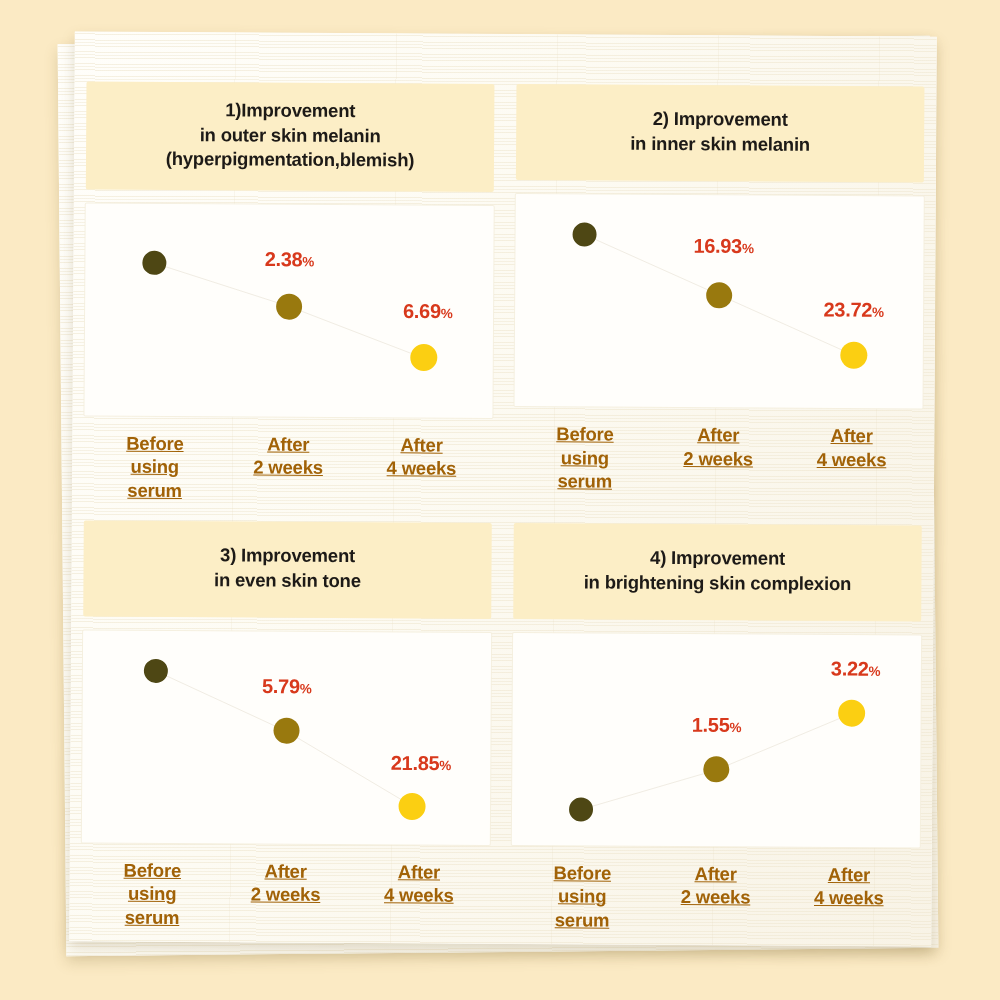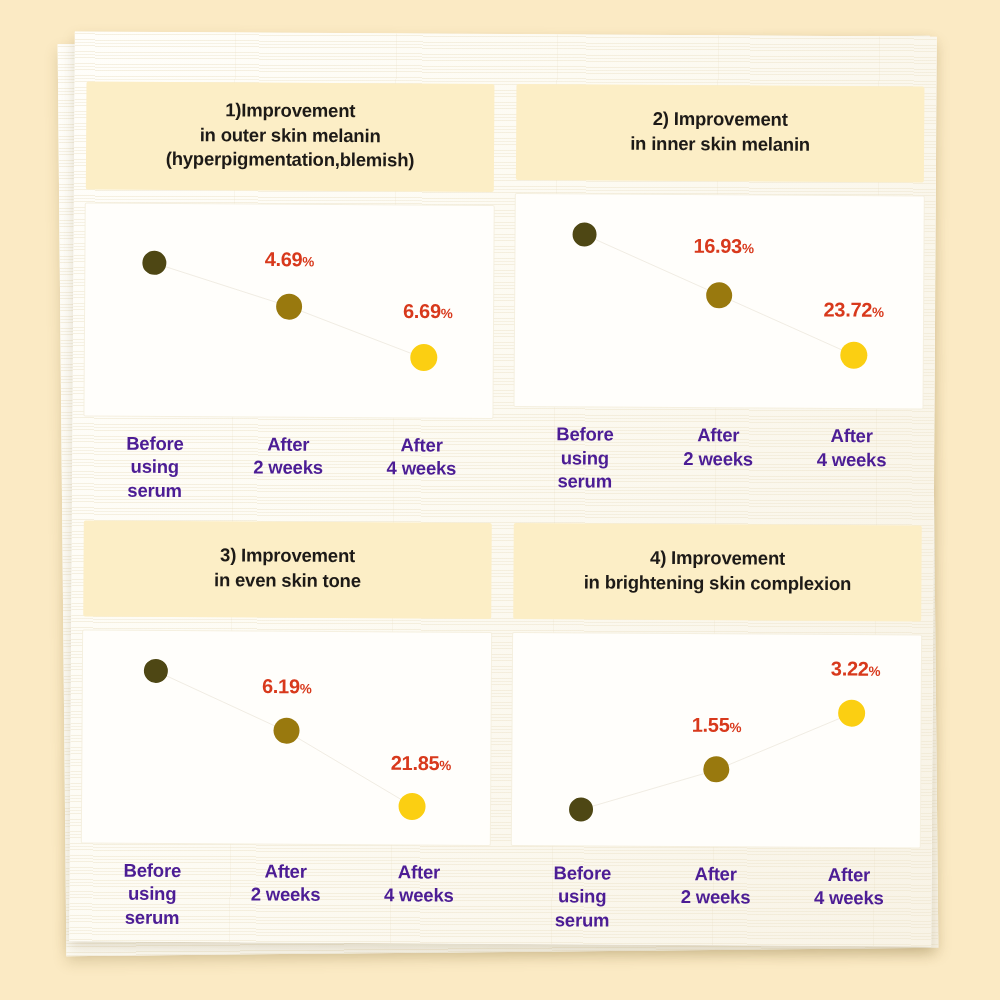--- a/index.html
+++ b/index.html
@@ -138,23 +138,24 @@
     display:flex;
     margin-top:16px;
     padding:0 4px;
   }
   .x-label{
     flex:1;
     text-align:center;
     font-size:18.5px;
     font-weight:700;
     line-height:1.28;
-    color:#4c1d95;
+    color:#a16207;
     white-space:pre-line;
     letter-spacing:-.2px;
+    text-decoration:underline;
   }
   .x-label.first{text-align:center;}
 </style>
 </head>
 <body>
 
 <div id="paper-stack">
   <div class="sheet sheet-back"></div>
   <div class="sheet sheet-front">
 
@@ -167,21 +168,21 @@
 (hyperpigmentation,blemish)</div>
         </div>
         <div class="plot-area">
           <svg class="plot-svg" viewBox="0 0 100 100" preserveAspectRatio="none">
             <polyline points="17,28 50,48 83,72" fill="none" stroke="#eeeae0" stroke-width="0.9" vector-effect="non-scaling-stroke"></polyline>
           </svg>
           <div class="dot dot-0" style="left:17%;top:28%"></div>
           <div class="dot dot-1" style="left:50%;top:48%"></div>
           <div class="dot dot-2" style="left:83%;top:72%"></div>
           <div class="value-label" style="left:50%;top:26%">
-            <span>4.69</span><span class="pct">%</span>
+            <span>2.38</span><span class="pct">%</span>
           </div>
           <div class="value-label" style="left:84%;top:50%">
             <span>6.69</span><span class="pct">%</span>
           </div>
         </div>
         <div class="x-labels">
           <div class="x-label first">Before
 using
 serum</div>
           <div class="x-label">After
@@ -227,21 +228,21 @@
 in even skin tone</div>
         </div>
         <div class="plot-area">
           <svg class="plot-svg" viewBox="0 0 100 100" preserveAspectRatio="none">
             <polyline points="18,19 50,47 81,82" fill="none" stroke="#eeeae0" stroke-width="0.9" vector-effect="non-scaling-stroke"></polyline>
           </svg>
           <div class="dot dot-0" style="left:18%;top:19%"></div>
           <div class="dot dot-1" style="left:50%;top:47%"></div>
           <div class="dot dot-2" style="left:81%;top:82%"></div>
           <div class="value-label" style="left:50%;top:26%">
-            <span>6.19</span><span class="pct">%</span>
+            <span>5.79</span><span class="pct">%</span>
           </div>
           <div class="value-label" style="left:83%;top:62%">
             <span>21.85</span><span class="pct">%</span>
           </div>
         </div>
         <div class="x-labels">
           <div class="x-label first">Before
 using
 serum</div>
           <div class="x-label">After

